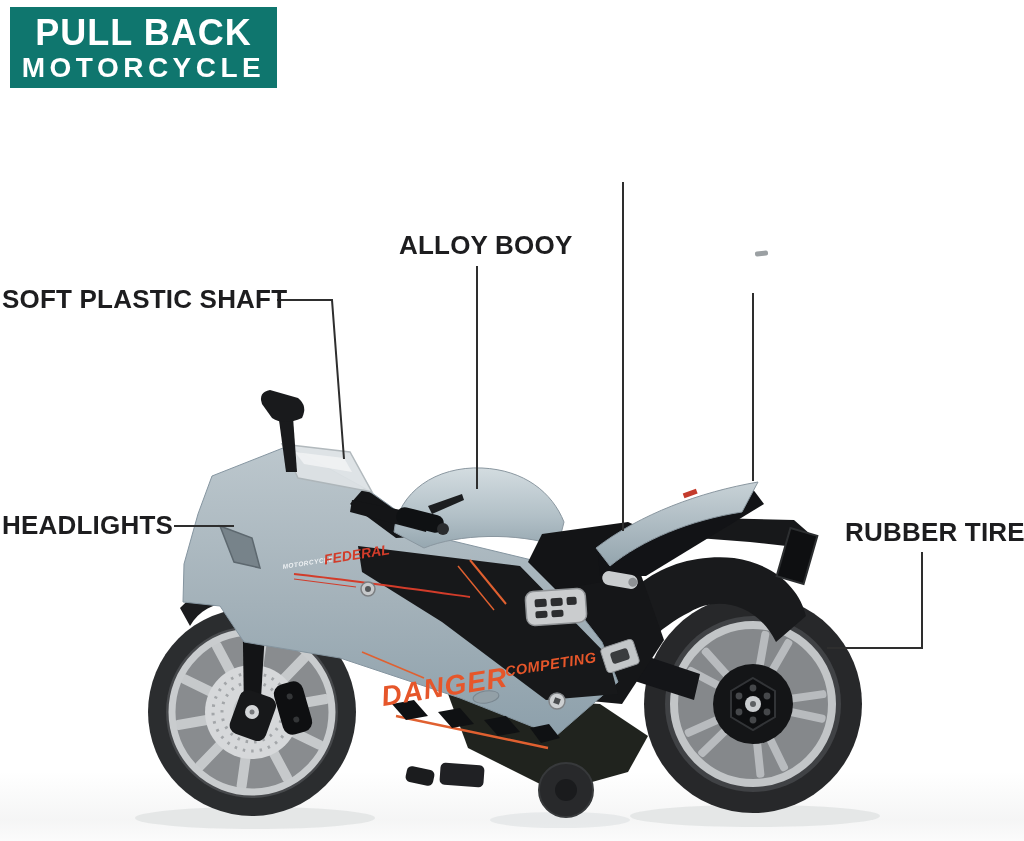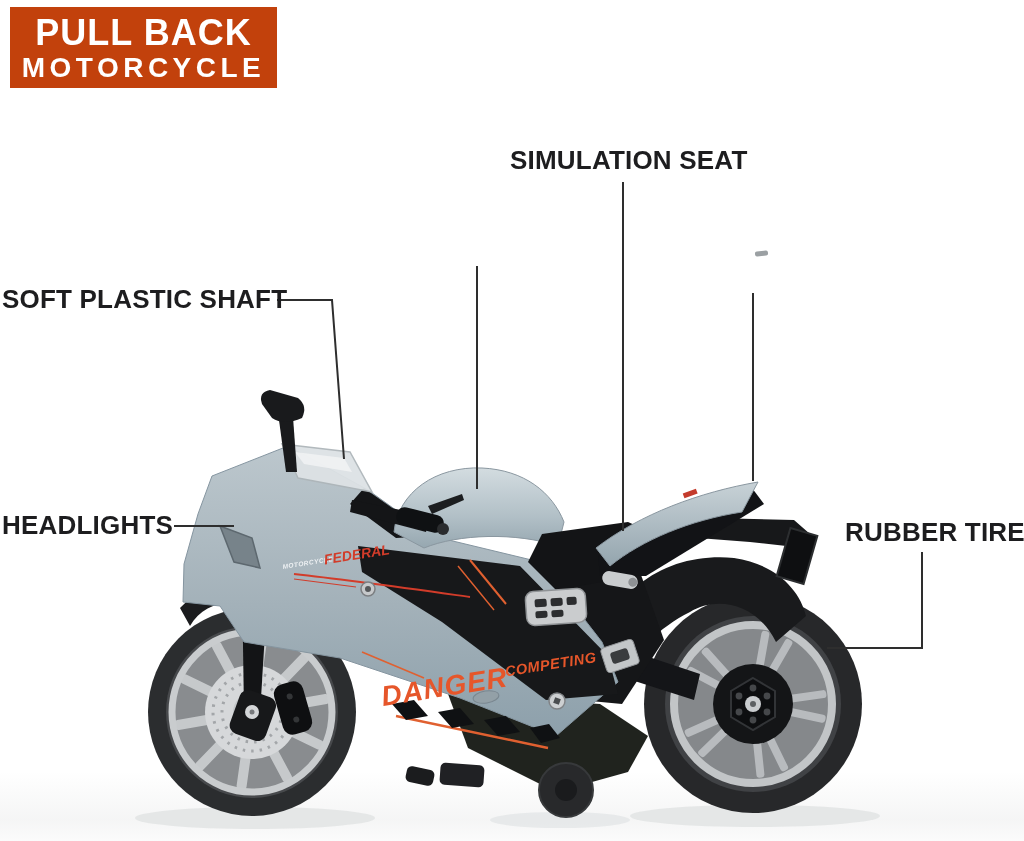--- a/index.html
+++ b/index.html
@@ -6,21 +6,21 @@
   .stage{
     position:relative;width:1024px;height:841px;background:#ffffff;
     overflow:hidden;font-family:"Liberation Sans",sans-serif;
   }
   .floor-shade{
     position:absolute;left:0;right:0;bottom:0;height:70px;
     background:linear-gradient(to bottom,rgba(0,0,0,0) 0%,rgba(60,65,68,0.05) 70%,rgba(60,65,68,0.02) 100%);
   }
   .badge{
     position:absolute;left:10px;top:7px;width:267px;height:81px;
-    background:#c2410c;color:#ffffff;display:flex;flex-direction:column;
+    background:#0f766e;color:#ffffff;display:flex;flex-direction:column;
     align-items:center;justify-content:center;line-height:1;
   }
   .badge .l1{font-size:36px;font-weight:700;letter-spacing:1px;margin-top:1px;}
   .badge .l2{font-size:28px;font-weight:700;letter-spacing:4.5px;margin-top:3px;}
   .callout-label{
     position:absolute;font-size:26px;font-weight:700;color:#1d1d1f;
     white-space:nowrap;letter-spacing:0.2px;line-height:1;
   }
   #lbl-simulation{left:510px;top:147px;}
   #lbl-alloy{left:399px;top:232px;}
@@ -237,19 +237,19 @@
     <path d="M 277,300 L 332,300 L 344,459"></path>
     <path d="M 174,526 L 234,526"></path>
     <path d="M 922,552 L 922,648 L 827,648"></path>
   </svg>
 
   <div class="badge">
     <div class="l1">PULL BACK</div>
     <div class="l2">MOTORCYCLE</div>
   </div>
 
-  <div id="lbl-simulation" class="callout-label">SIMULATION SEAT</div>
+  <div id="lbl-alloy" class="callout-label">ALLOY BOOY</div>
   <div class="audible-artifact"></div>
   <div id="lbl-shaft" class="callout-label">SOFT PLASTIC SHAFT</div>
   <div id="lbl-headlights" class="callout-label">HEADLIGHTS</div>
   <div id="lbl-rubber" class="callout-label">RUBBER TIRES</div>
 
 </div>
 
 </body></html>

